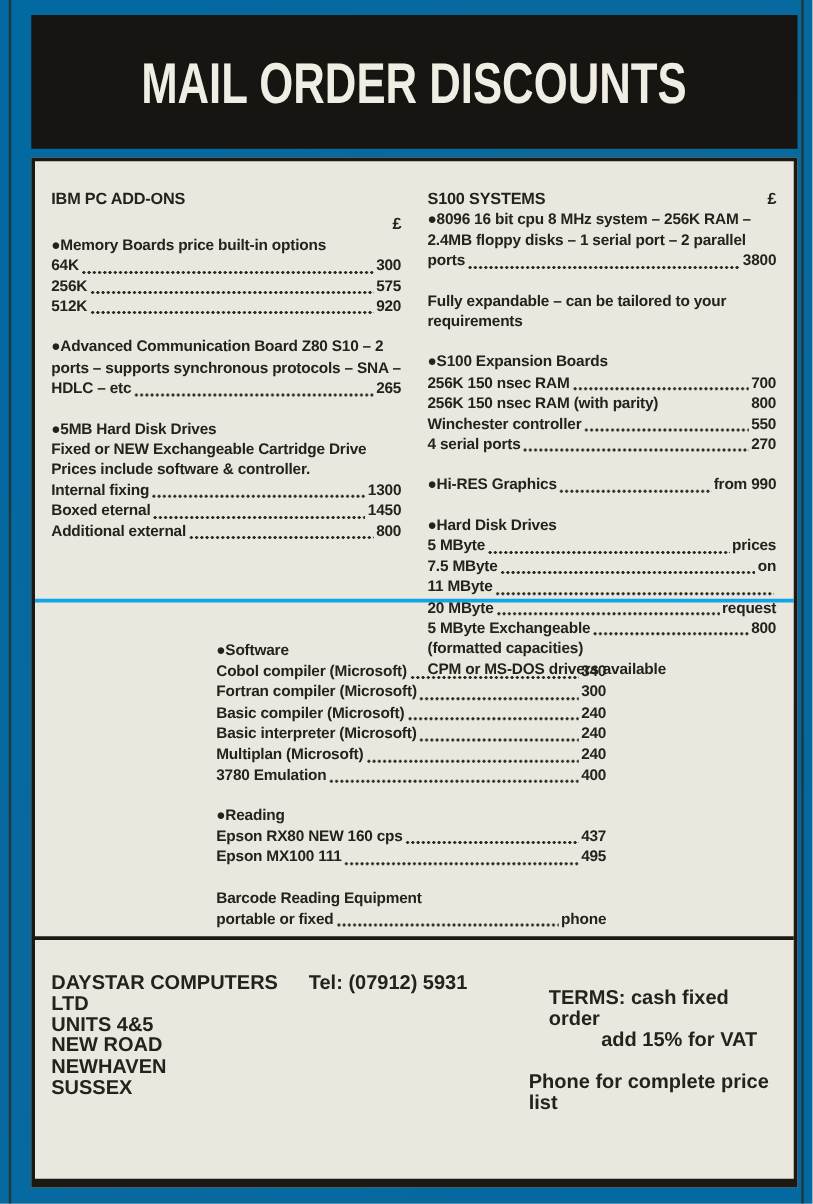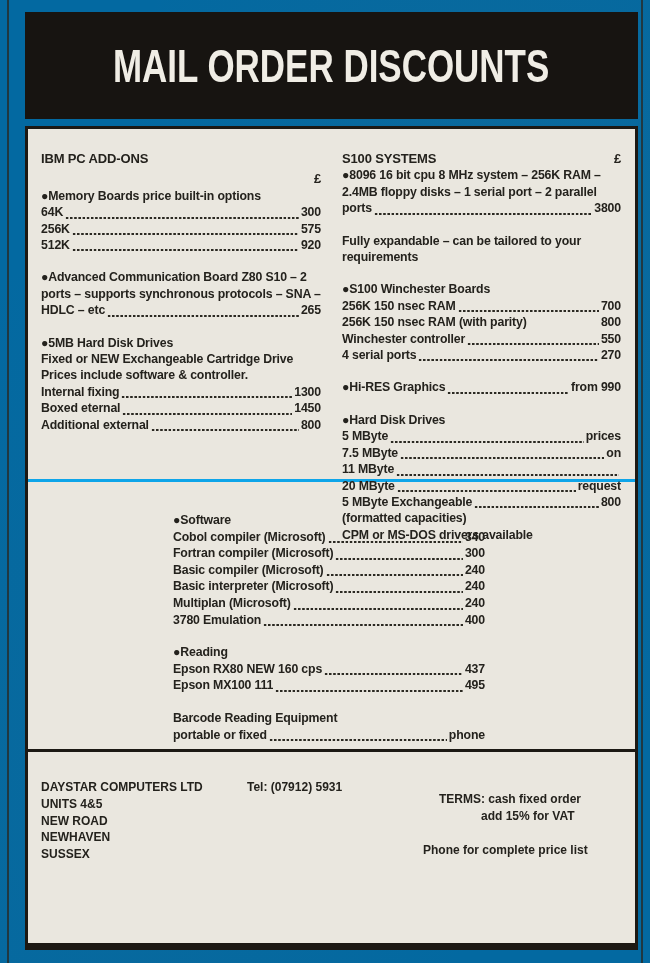--- a/index.html
+++ b/index.html
@@ -57,21 +57,21 @@
   }
   .row.nodots .dots { background-image:none; }
   .row .val { flex:0 0 auto; }
   .gap { margin-top:16px; }
 
   .sec-mid { height:270px; border-top:3px solid #0ea5e9; padding:30px 14px 0 145px; }
   .sec-mid .inner { width:312px; font-size:12.3px; line-height:16.6px; letter-spacing:-.15px; }
 
   .sec-foot { border-top:3px solid #1c1914; padding:27px 16px 0 13px;
               display:flex; justify-content:space-between;
-              font-size:12px; line-height:16.8px; }
+              font-size:16px; line-height:16.8px; }
   .foot-left .toprow { display:flex; }
   .foot-left .company { width:206px; }
   .foot-right { width:196px; margin-top:12px; }
   .foot-right .t1 { padding-left:16px; }
   .foot-right .t2 { padding-left:58px; }
   .foot-right .t3 { margin-top:17px; }
 </style>
 </head>
 <body>
 
@@ -170,21 +170,21 @@
           </div>
 
         <div class="row gap">
             <span class="lbl">Fully expandable – can be tailored to your</span>
           </div>
         <div class="row">
             <span class="lbl">requirements</span>
           </div>
 
         <div class="row gap">
-            <span class="lbl">●S100 Winchester Boards</span>
+            <span class="lbl">●S100 Expansion Boards</span>
           </div>
         <div class="row">
             <span class="lbl">256K 150 nsec RAM</span>
             <span class="dots"></span>
             <span class="val">700</span>
           </div>
         <div class="row nodots">
             <span class="lbl">256K 150 nsec RAM (with parity)</span>
             <span class="dots"></span>
             <span class="val">800</span>

